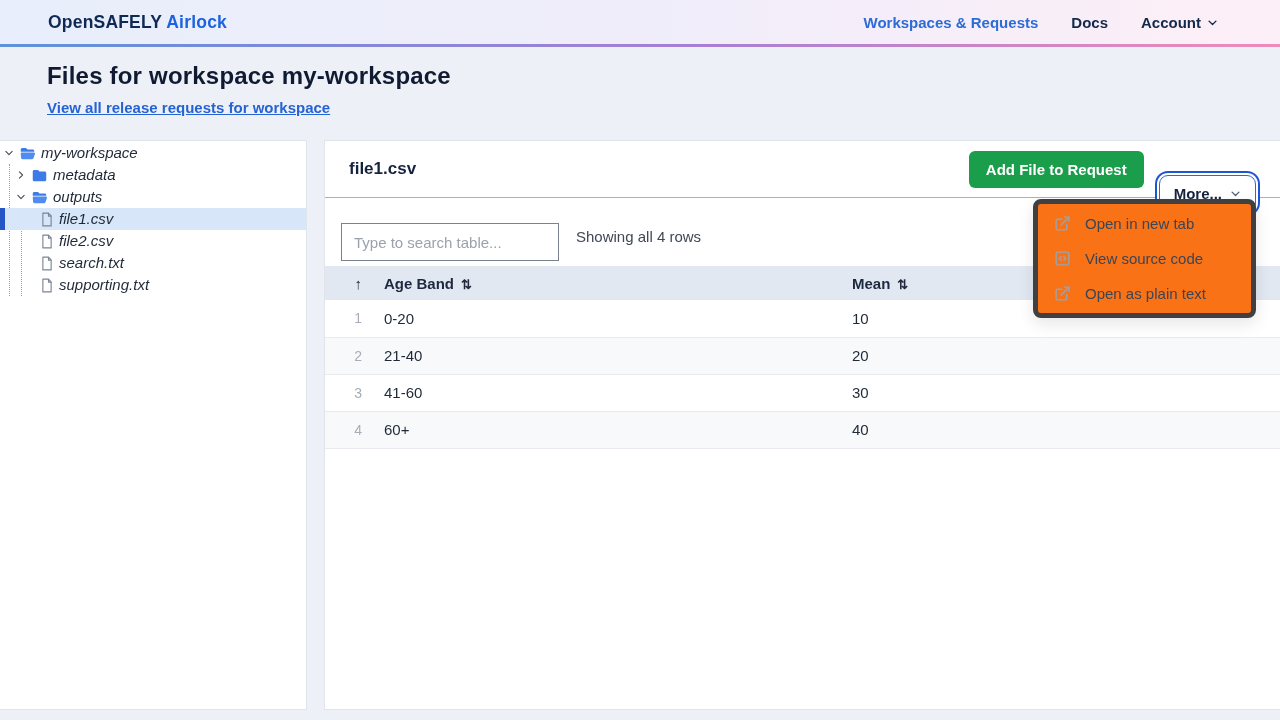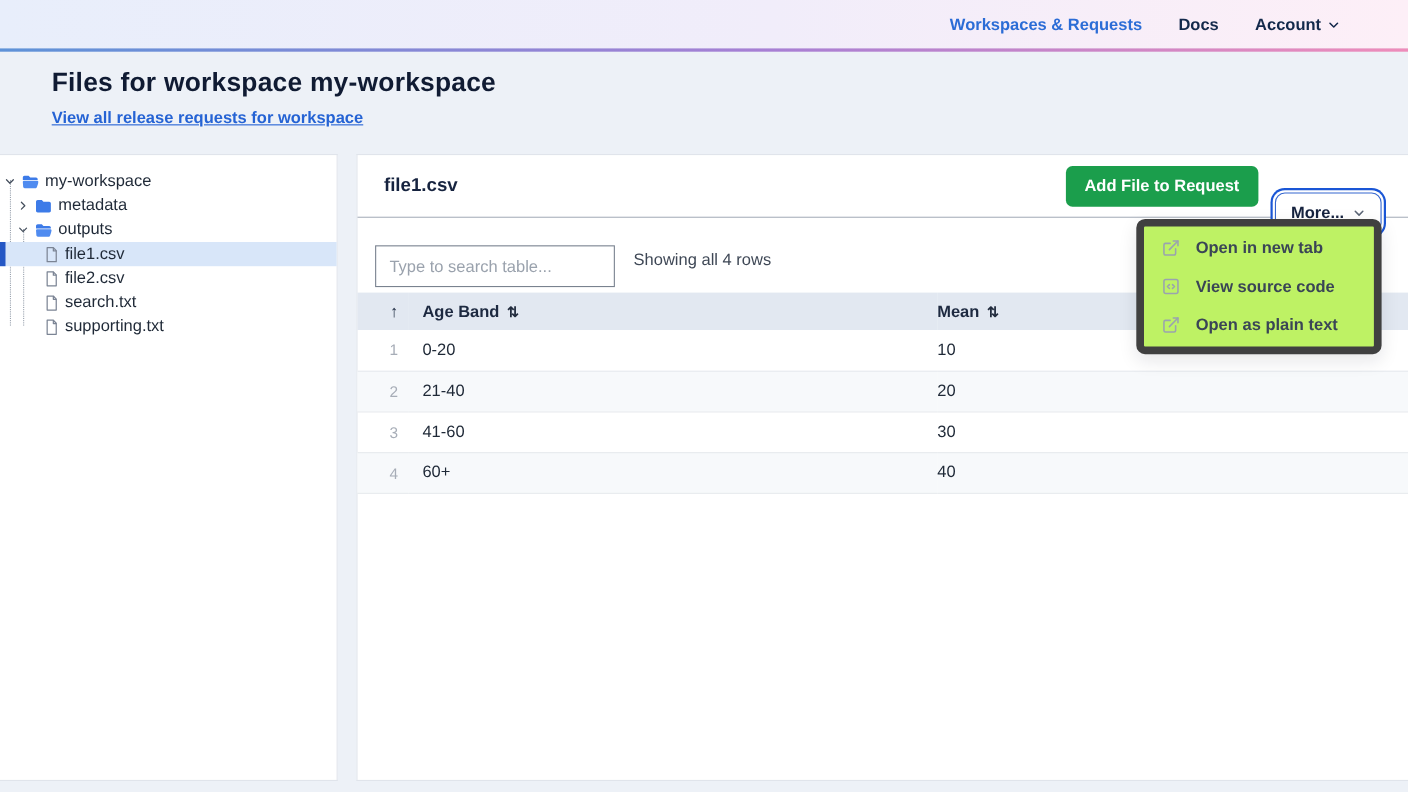--- a/index.html
+++ b/index.html
@@ -26,21 +26,21 @@
   .page-link { display:inline-block; margin-top:9px; font-size:15px; font-weight:bold; color:#2563d4;
     text-decoration:underline; cursor:pointer; }
 
   
   .sidebar { position:absolute; left:0; top:140px; width:307px; height:570px; background:#fff;
     border:1px solid #e0e4eb; border-left:none; }
   .main { position:absolute; left:324px; top:140px; width:956px; height:570px; background:#fff;
     border:1px solid #e0e4eb; border-right:none; }
 
   
-  .tree { position:relative; padding-top:13px; height:100%; }
+  .tree { position:relative; padding-top:1px; height:100%;font-style:italic; }
   .guide { position:absolute; width:0; border-left:1px dotted #99a2ae; }
   .g1 { left:9px; top:23px; height:132px; }
   .g2 { left:21px; top:67px; height:88px; }
   .tree-row { position:relative; height:22px; display:flex; align-items:center; gap:6px;
     font-size:15px; color:#1f2937; cursor:pointer; white-space:nowrap; }
   .tree-row .lbl { line-height:22px; }
   .ind0 { padding-left:3px; } .ind1 { padding-left:15px; } .ind2 { padding-left:41px; }
   .tree-row.selected { background:#d8e6f9; }
   .sel-bar { position:absolute; left:0; top:0; width:5px; height:22px; background:#2457c5; }
   .chev { width:11px; height:11px; flex:0 0 11px; display:flex; align-items:center; justify-content:center; }
@@ -70,33 +70,37 @@
   thead th { background:#e2e8f1; height:34px; font-size:15px; font-weight:bold; color:#1d2940;
     text-align:left; cursor:pointer; }
   th.num, td.num { text-align:right; padding-right:9px; }
   th.age, td.age { padding-left:13px; }
   th .sort { font-size:13px; margin-left:7px; color:#212b3d; }
   tbody td { height:37px; font-size:15px; color:#1f2937; border-bottom:1px solid #e7eaee; }
   tbody td.num { color:#a7adb7; font-size:14px; }
   tbody tr:nth-child(even) td { background:#f7f9fb; }
 
   
-  .dropdown { position:absolute; left:1033px; top:199px; width:223px; background:#bef264;
-    border:7px solid #404040; border-radius:8px; box-shadow:0 6px 16px rgba(15,23,42,.10);
-    padding:2px 0; z-index:10;font-weight:bold; }
+  .dropdown { position:absolute; left:1033px; top:199px; width:223px; background:#f97316;
+    border:5px solid #404040; border-radius:8px; box-shadow:0 6px 16px rgba(15,23,42,.10);
+    padding:2px 0; z-index:10; }
   .menu-item { height:35px; display:flex; align-items:center; gap:14px; padding:0 16px;
     font-size:15px; color:#3a4556; cursor:pointer; }
   .mi-icon { color:#9aa3 af; color:#9aa3af; display:flex; }
 </style>
 </head>
 <body>
 
 <div class="app">
 
   <div class="navbar">
+    <div class="brand">
+      <span class="b1">OpenSAFELY</span>
+      <span class="b2">Airlock</span>
+    </div>
     <div class="nav-links">
       <span class="nav-link accent">Workspaces &amp; Requests</span>
       <span class="nav-link">Docs</span>
       <span class="nav-link">
         <span>Account</span>
         <span style="display:flex;">
           <svg width="11" height="11" viewBox="0 0 16 16" fill="none">
               <path d="M3 6l5 5 5-5" stroke="#13294b" stroke-width="2" stroke-linecap="round" stroke-linejoin="round"></path>
             </svg>
         </span>

